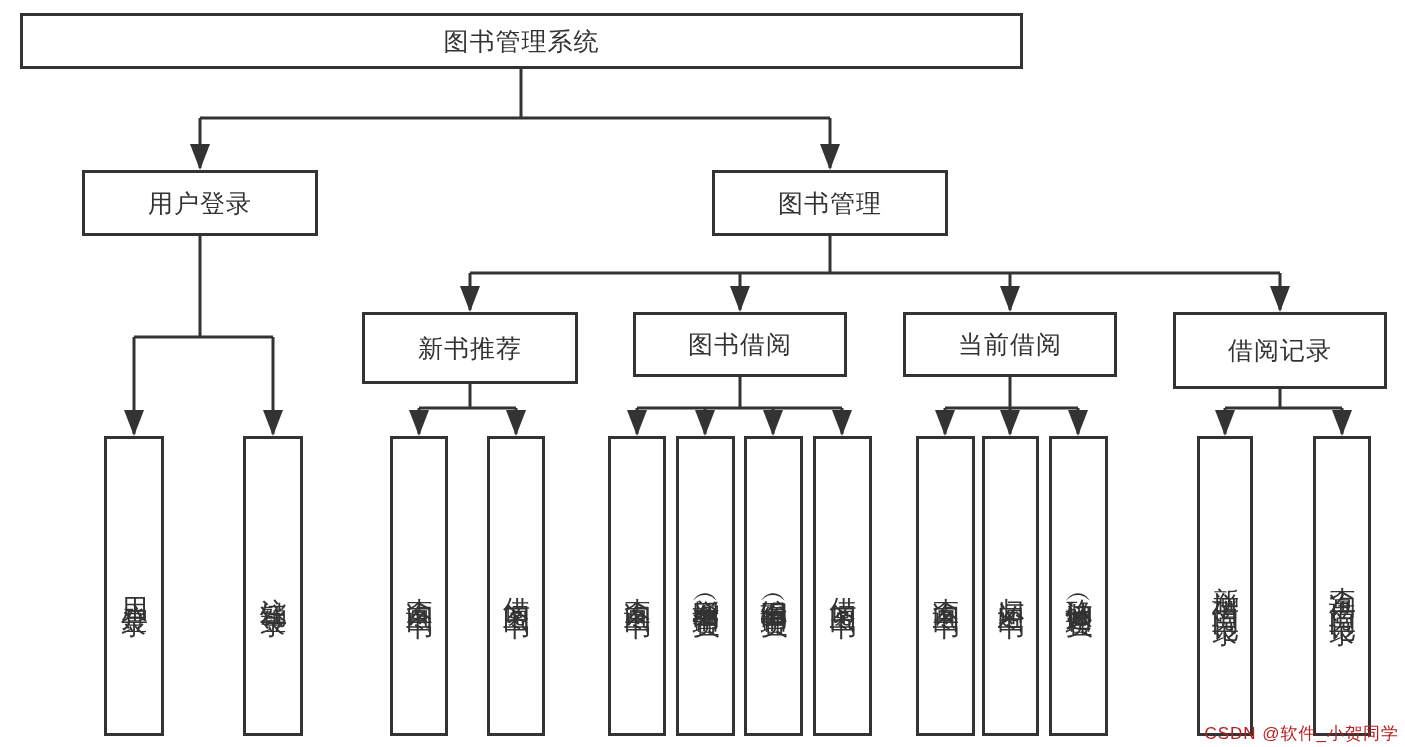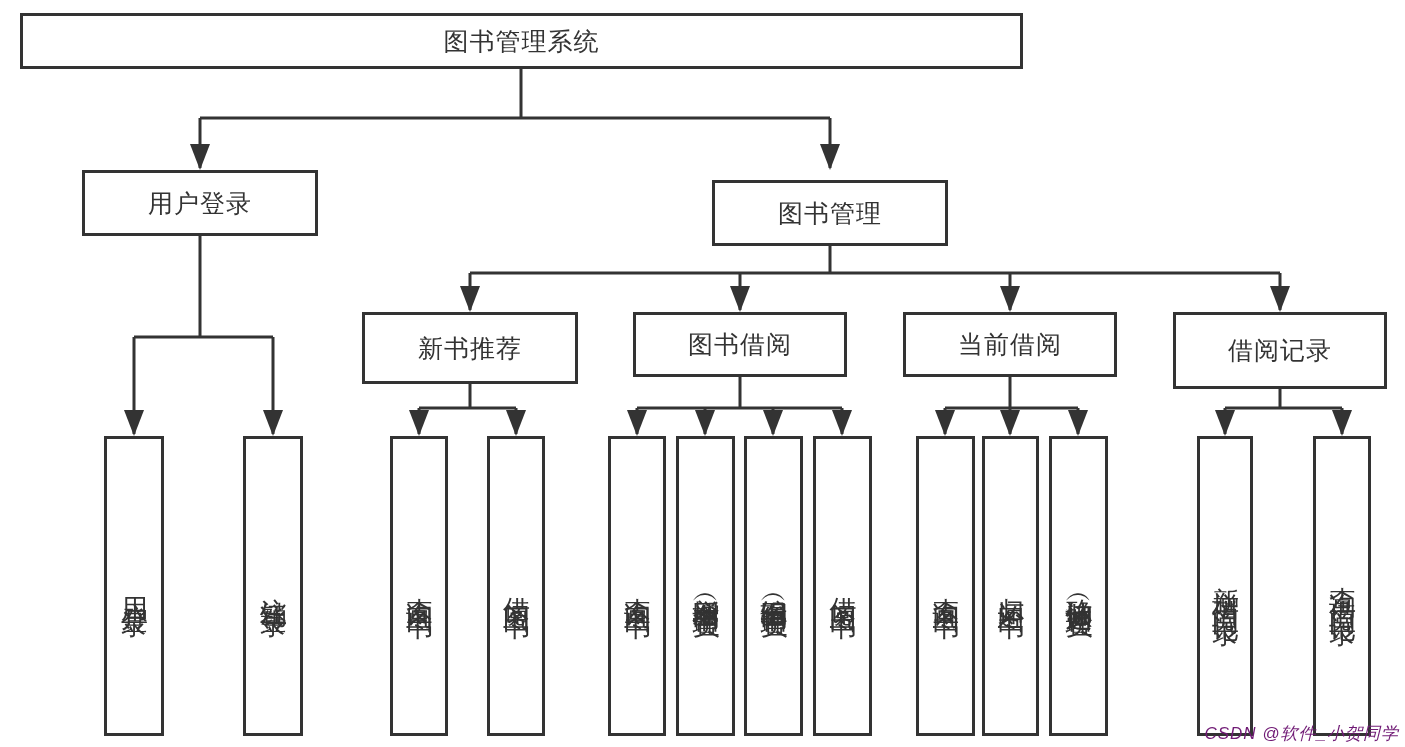--- a/index.html
+++ b/index.html
@@ -37,24 +37,23 @@
     line-height: 1;
   }
   .leaf.short { letter-spacing: 5px; }
   .leaf.mid   { letter-spacing: 7px; }
   .leaf.long  { letter-spacing: 2px; }
   .watermark {
     position: absolute;
     right: 6px;
     bottom: 2px;
     font-size: 17px;
-    color: #701a75;
+    color: #b91c1c;
     letter-spacing: 1px;
     white-space: nowrap;
-    font-style: italic;
   }
 </style>
 </head>
 <body>
 
 <div class="canvas">
 
   <svg class="connectors" viewBox="0 0 1405 747" xmlns="http://www.w3.org/2000/svg">
     <defs>
       <g id="arr">
@@ -86,21 +85,21 @@
     <use href="#arr" x="945" y="436"></use>
     <use href="#arr" x="1010" y="436"></use>
     <use href="#arr" x="1078" y="436"></use>
     <use href="#arr" x="1225" y="436"></use>
     <use href="#arr" x="1342" y="436"></use>
   </svg>
 
   <div class="node root" style="left:20px; top:13px; width:1003px; height:56px;">图书管理系统</div>
 
   <div class="node hnode" style="left:82px; top:170px; width:236px; height:66px;">用户登录</div>
-  <div class="node hnode" style="left:712px; top:170px; width:236px; height:66px;margin-top:10px;">图书管理</div>
+  <div class="node hnode" style="left:712px; top:170px; width:236px; height:66px;">图书管理</div>
 
   <div class="node hnode" style="left:362px; top:312px; width:216px; height:72px;">新书推荐</div>
   <div class="node hnode" style="left:633px; top:312px; width:214px; height:65px;">图书借阅</div>
   <div class="node hnode" style="left:903px; top:312px; width:214px; height:65px;">当前借阅</div>
   <div class="node hnode" style="left:1173px; top:312px; width:214px; height:77px;">借阅记录</div>
 
   <div class="node leaf short" style="left:104px; top:436px; width:60px; height:300px;">用户登录</div>
   <div class="node leaf short" style="left:243px; top:436px; width:60px; height:300px;">注销登录</div>
 
   <div class="node leaf short" style="left:390px; top:436px; width:58px; height:300px;">查询图书</div>

